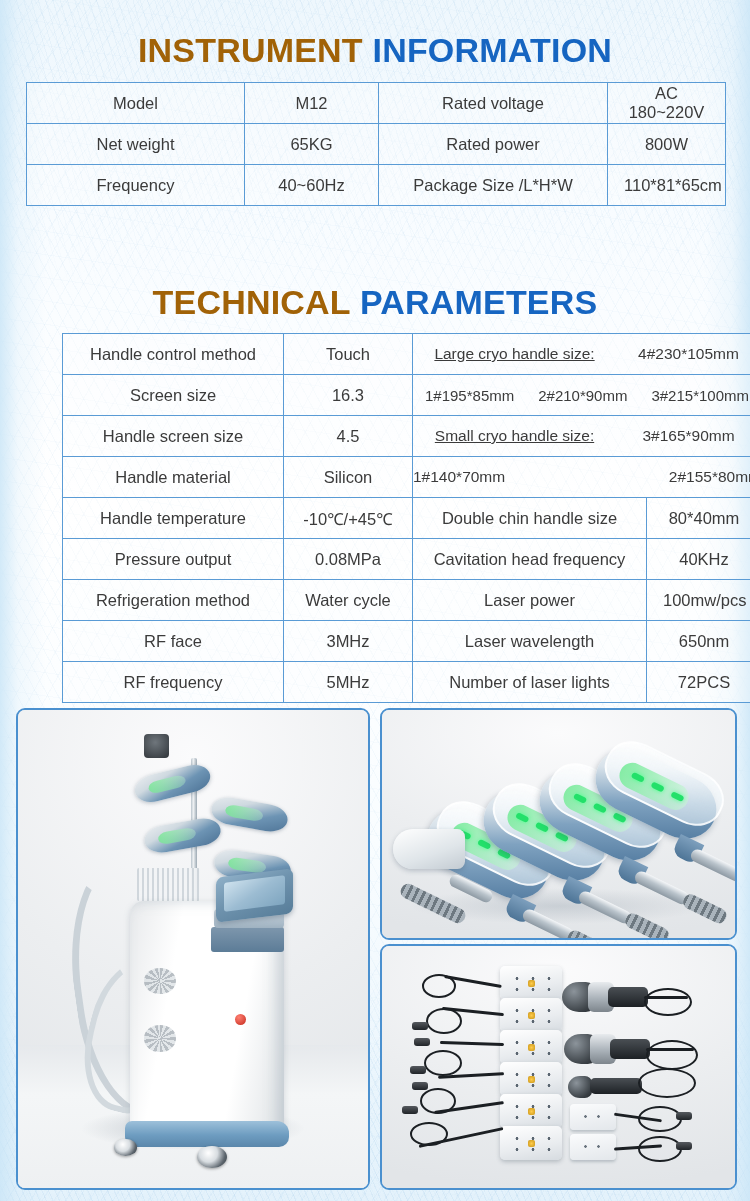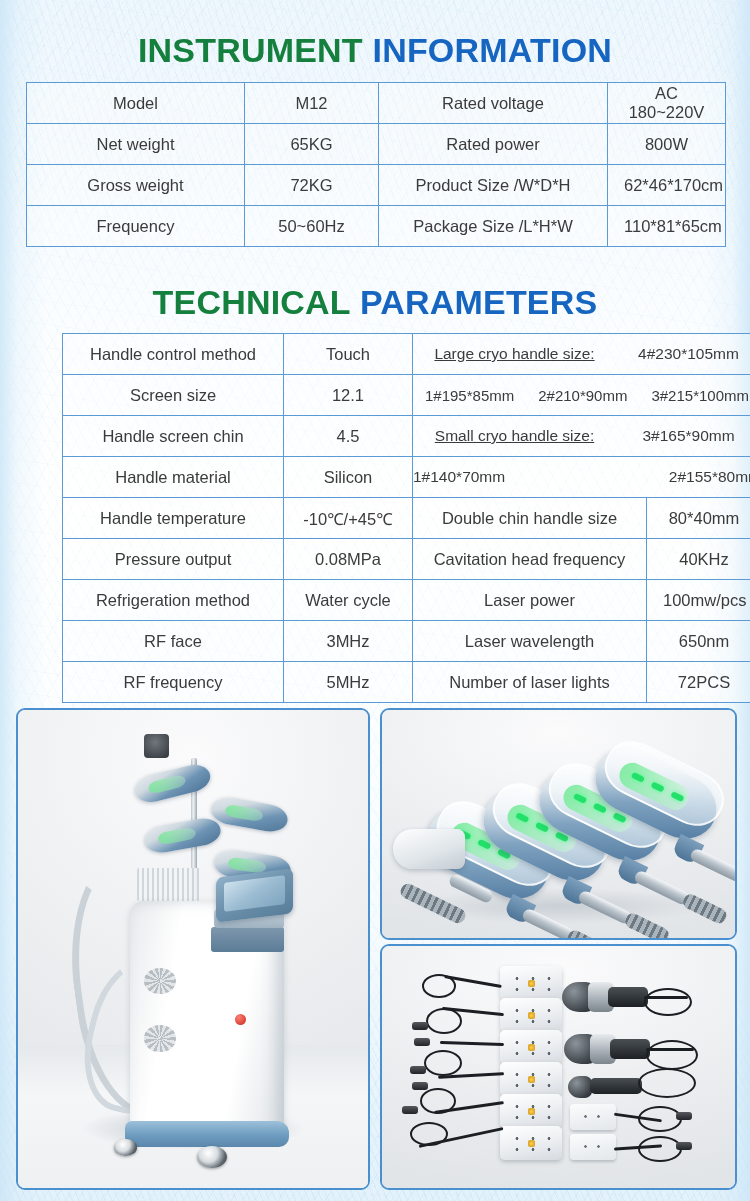--- a/index.html
+++ b/index.html
@@ -39,21 +39,21 @@
     background:
       linear-gradient(90deg, rgba(203,230,247,.85) 0px, rgba(203,230,247,.25) 18px, rgba(255,255,255,0) 46px),
       linear-gradient(270deg, rgba(203,230,247,.85) 0px, rgba(203,230,247,.25) 18px, rgba(255,255,255,0) 46px);
   }
 
   
   .heading{
     text-align:center;font-weight:bold;letter-spacing:.2px;
     font-size:34px;line-height:1;
   }
-  .heading .w1{color:#15803d;}
+  .heading .w1{color:#a16207;}
   .heading .w2{color:#1665c1;}
   #heading-instrument{position:absolute;left:0;top:33px;width:750px;}
   #heading-technical{position:absolute;left:0;top:285px;width:750px;}
 
   
   .spec-table{
     position:absolute;border-collapse:collapse;table-layout:fixed;
     background:transparent;
   }
   .spec-table td{
@@ -268,28 +268,22 @@
       <td>Rated voltage</td>
       <td class="cell-sm">AC 180~220V</td>
     </tr>
     <tr>
       <td>Net weight</td>
       <td>65KG</td>
       <td>Rated power</td>
       <td>800W</td>
     </tr>
     <tr>
-      <td>Gross weight</td>
-      <td>72KG</td>
-      <td>Product Size /W*D*H</td>
-      <td class="cell-sm">62*46*170cm</td>
-    </tr>
-    <tr>
       <td>Frequency</td>
-      <td>50~60Hz</td>
+      <td>40~60Hz</td>
       <td>Package Size /L*H*W</td>
       <td class="cell-sm">110*81*65cm</td>
     </tr>
   </tbody>
 </table>
 
 <div class="heading" id="heading-technical">
   <span class="w1">TECHNICAL</span>
   <span class="w2">PARAMETERS</span>
 </div>
@@ -309,32 +303,32 @@
       <td colspan="2" class="split-row">
         <div class="pair">
           <span class="lbl cell-sm">Large cryo handle size:</span>
           <span class="val cell-sm">4#230*105mm</span>
         </div>
       </td>
     </tr>
 
     <tr>
       <td>Screen size</td>
-      <td>12.1</td>
+      <td>16.3</td>
       <td colspan="2" class="split-row">
         <div class="sp">
           <span class="cell-xs">1#195*85mm</span>
           <span class="cell-xs">2#210*90mm</span>
           <span class="cell-xs">3#215*100mm</span>
         </div>
       </td>
     </tr>
 
     <tr>
-      <td>Handle screen chin</td>
+      <td>Handle screen size</td>
       <td>4.5</td>
       <td colspan="2" class="split-row">
         <div class="pair">
           <span class="lbl cell-sm">Small cryo handle size:</span>
           <span class="val cell-sm">3#165*90mm</span>
         </div>
       </td>
     </tr>
 
     <tr>

